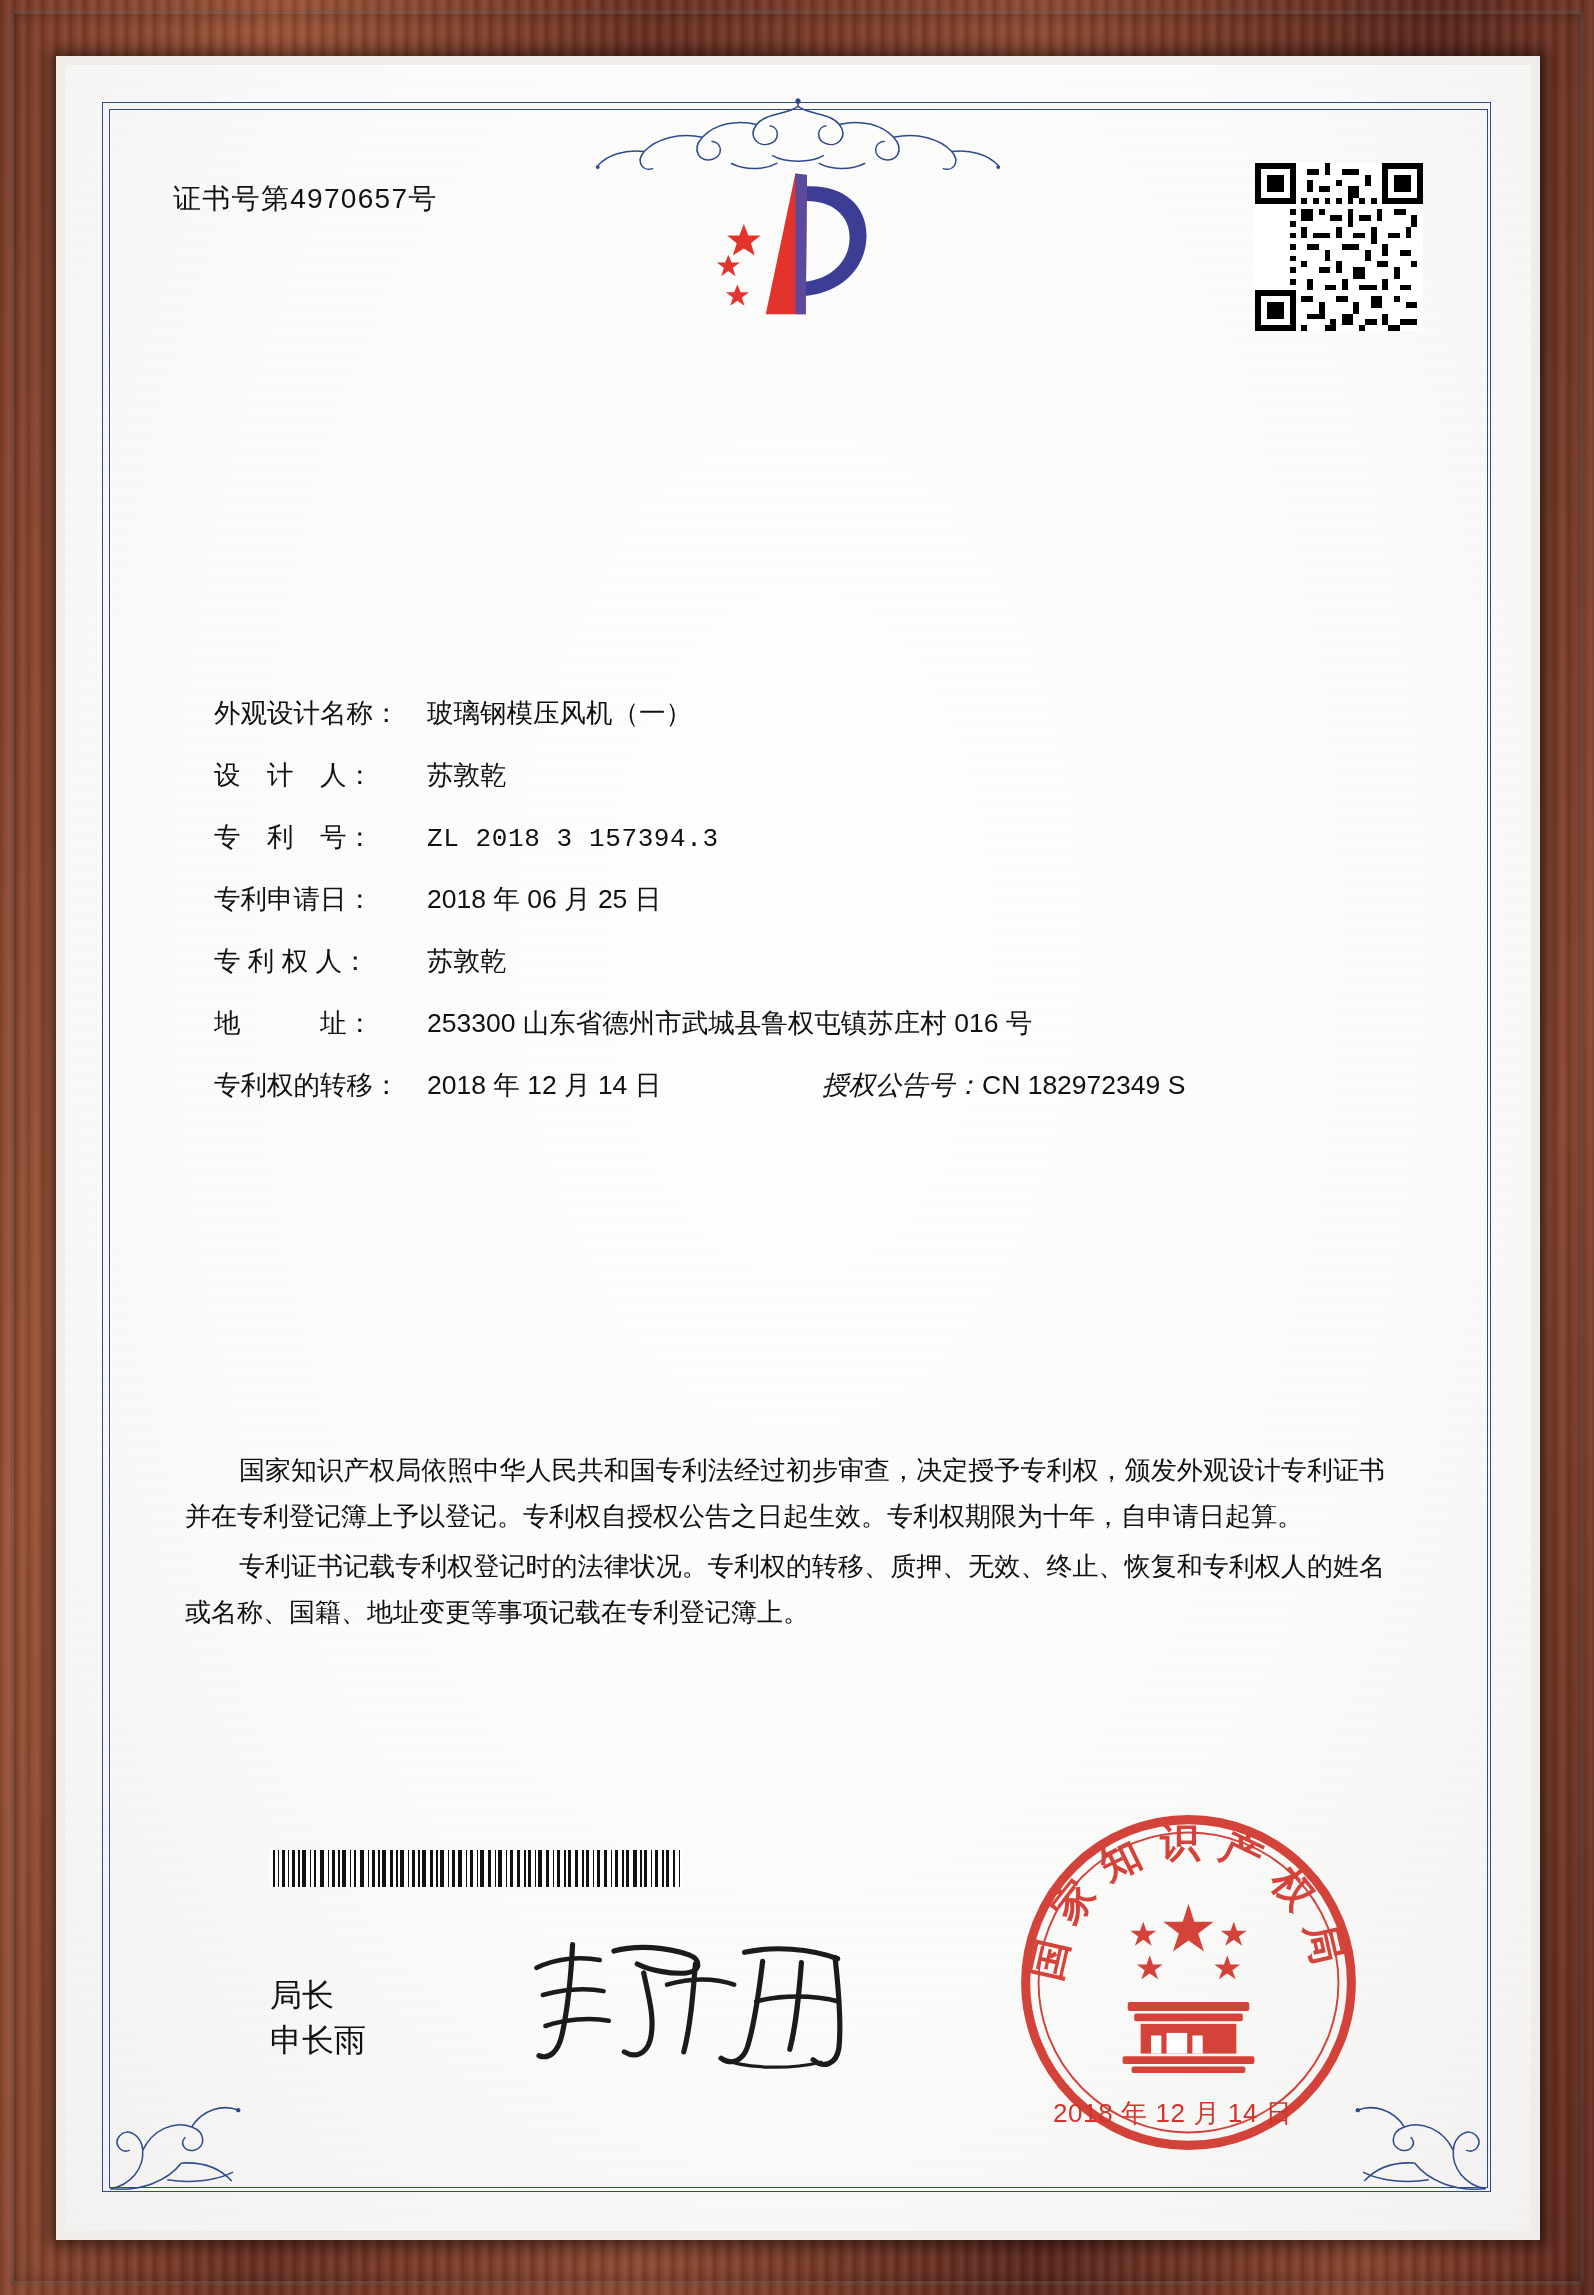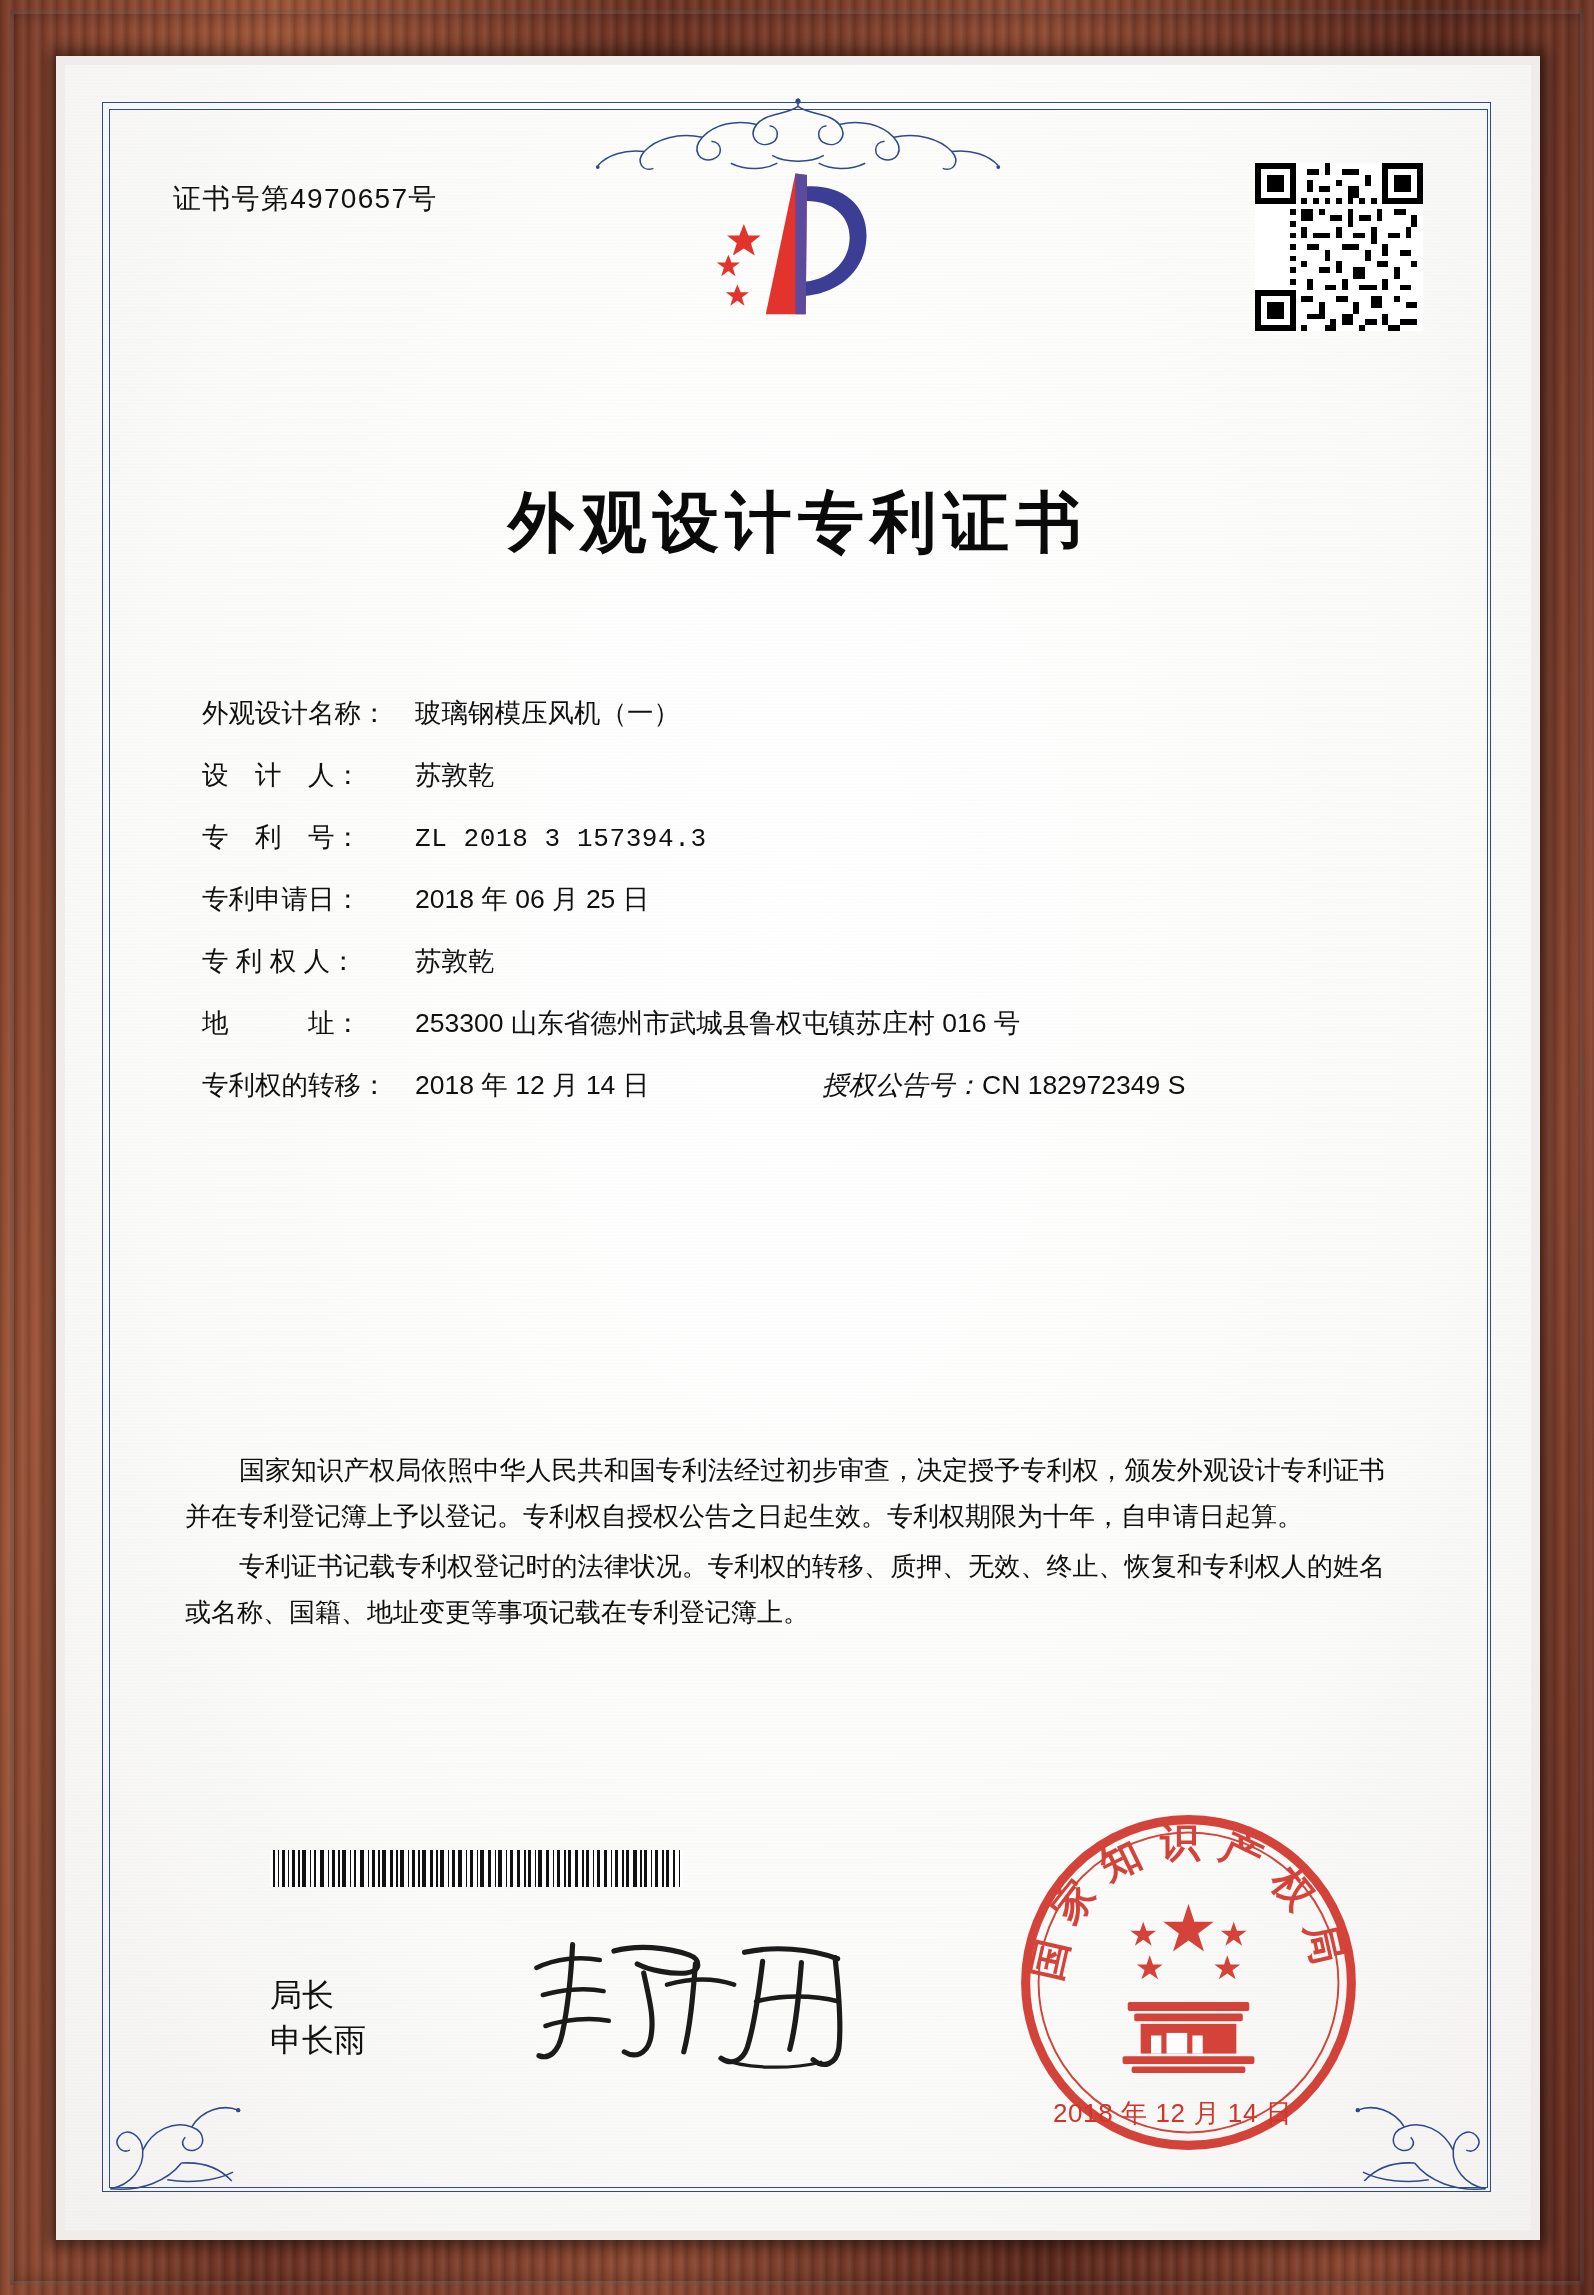--- a/index.html
+++ b/index.html
@@ -126,20 +126,21 @@
     position: relative;
     height: 62px;
     font-size: 26.5px;
     color: #101010;
     white-space: nowrap;
   }
   .fl {
     display: inline-block;
     width: 213px;
     letter-spacing: 0px;
+    margin-left: 12px;
   }
   .fv { display: inline-block; }
   .fv-mono {
     font-family: "Liberation Mono", monospace;
     letter-spacing: 0.6px;
     font-size: 26px;
   }
   .field-inline-2 {
     position: absolute;
     left: 620px; top: 0;
@@ -360,21 +361,20 @@
         <rect x="19" y="27" width="2" height="1"></rect>
       <rect x="22" y="26" width="1" height="2"></rect>
         <rect x="25" y="27" width="3" height="1"></rect>
       <rect x="8" y="28" width="1" height="1"></rect>
         <rect x="12" y="28" width="2" height="1"></rect>
       <rect x="18" y="28" width="1" height="1"></rect>
         <rect x="23" y="28" width="2" height="1"></rect>
     </g>
   </svg>
 
-  <div class="title">外观设计专利证书</div>
 
   <div class="fields">
     <div class="field">
       <span class="fl">外观设计名称：</span><span class="fv">玻璃钢模压风机（一）</span>
     </div>
     <div class="field">
       <span class="fl">设　计　人：</span><span class="fv">苏敦乾</span>
     </div>
     <div class="field">
       <span class="fl">专　利　号：</span><span class="fv fv-mono">ZL 2018 3 157394.3</span>

